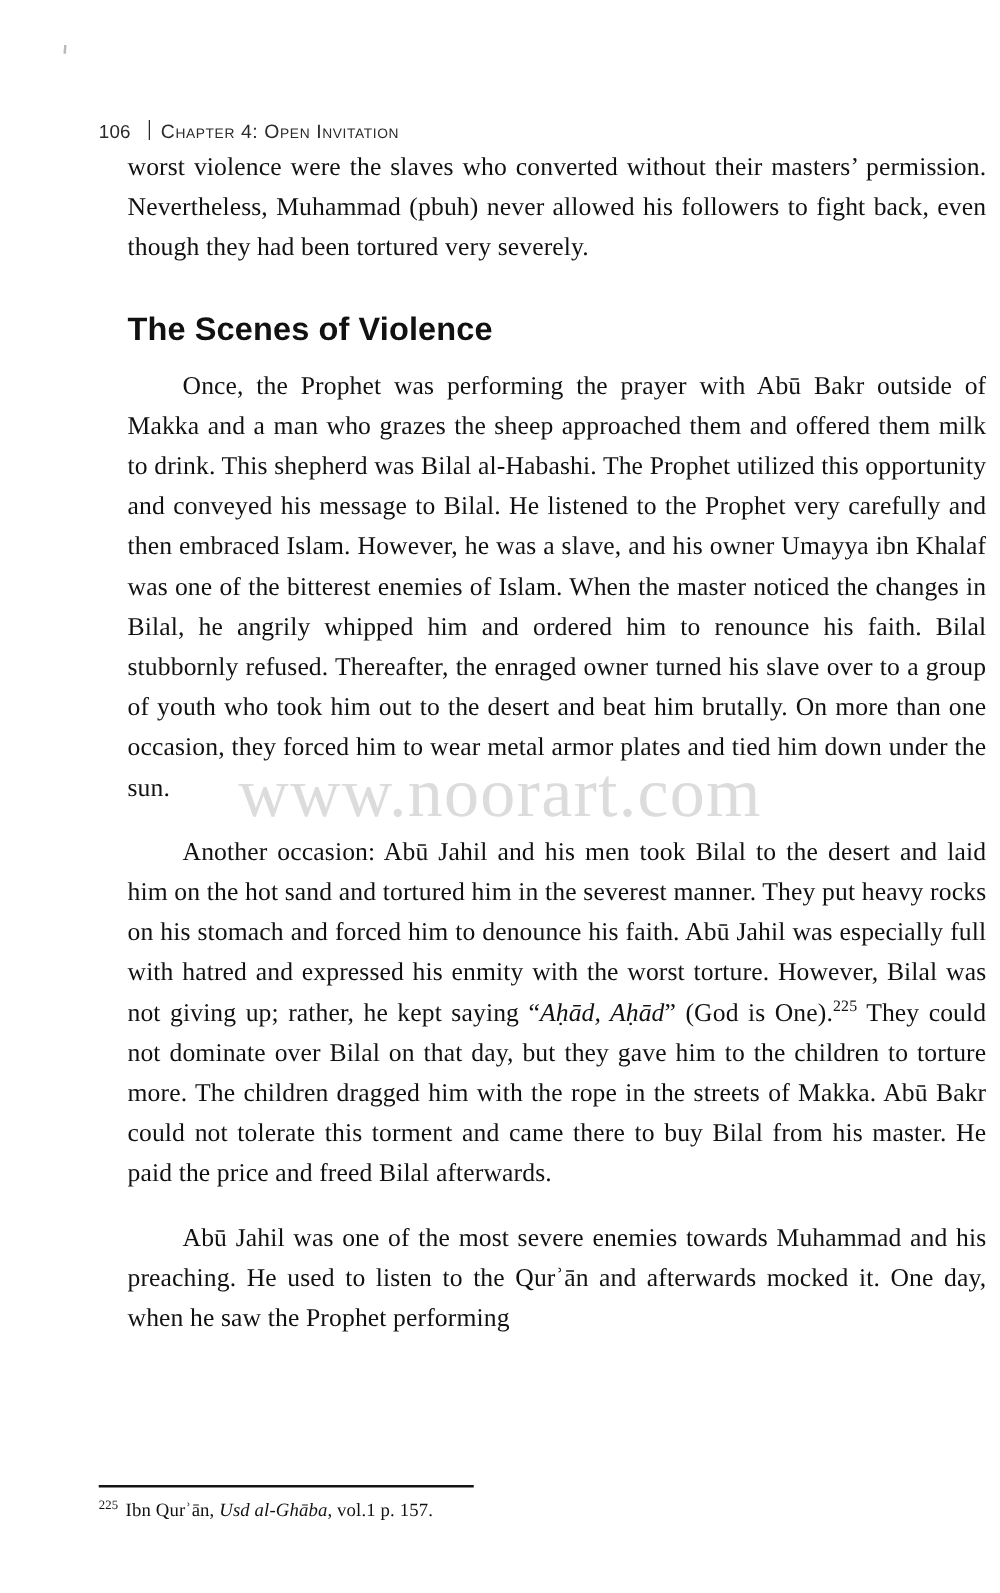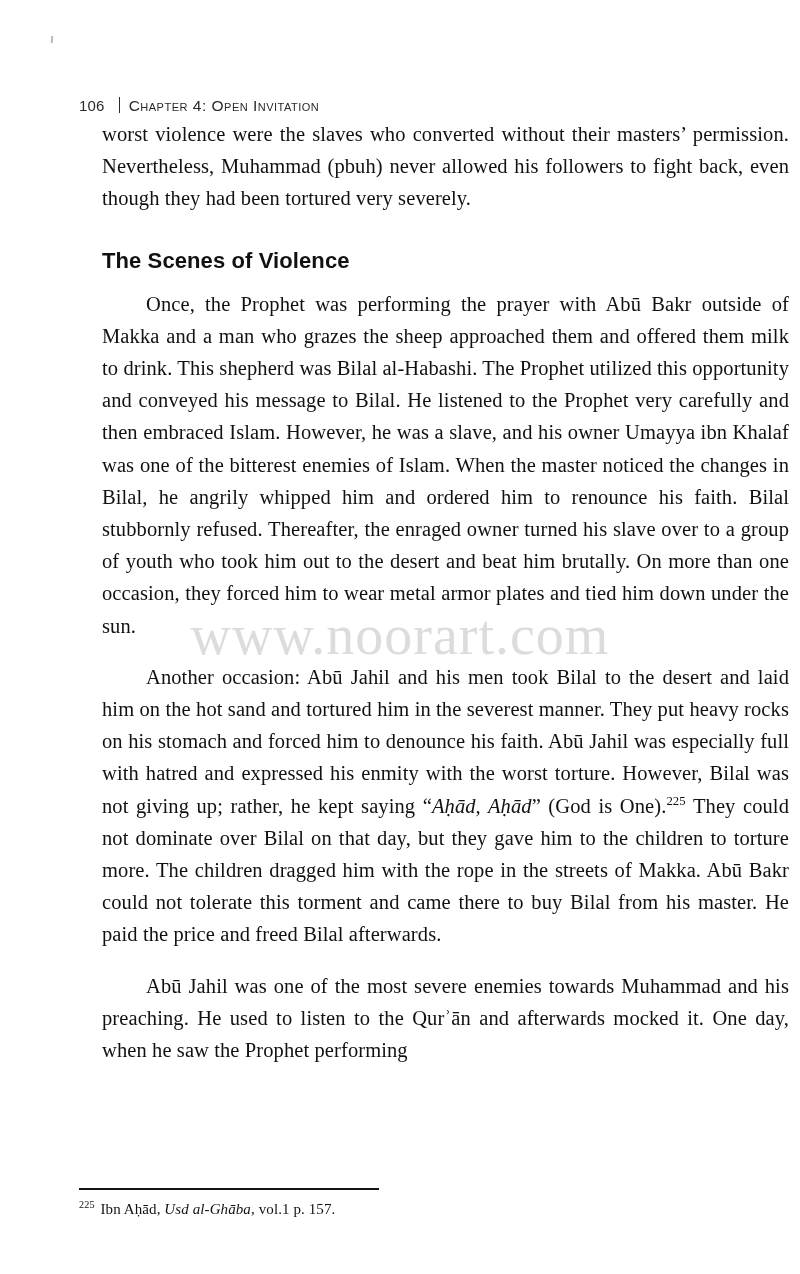--- a/index.html
+++ b/index.html
@@ -78,21 +78,21 @@
     text-justify: inter-word;
     letter-spacing: 0.1px;
     color: #111111;
   }
   p.body.indent { text-indent: 44px; }
   p.body.gap-before { margin-top: 19px; }
 
   h2.section-heading {
     margin: 33px 0 14px 0;
     font-family: "Liberation Sans", "DejaVu Sans", sans-serif;
-    font-size: 22px;
+    font-size: 26px;
     font-weight: bold;
     letter-spacing: 0.1px;
     color: #111111;
     text-align: left;
   }
 
   i, em { }
   sup.fn-ref {
     font-size: 0.62em;
     vertical-align: super;
@@ -165,16 +165,16 @@
     <p class="body indent gap-before"><span>Another occasion: Abū Jahil and his men took Bilal to the desert and laid him on the hot sand and tortured him in the severest manner. They put heavy rocks on his stomach and forced him to denounce his faith. Abū Jahil was especially full with hatred and expressed his enmity with the worst torture. However, Bilal was not giving up; rather, he kept saying “</span><i>Aḥād, Aḥād</i><span>” (God is One).</span><sup class="fn-ref">225</sup><span> They could not dominate over Bilal on that day, but they gave him to the children to torture more. The children dragged him with the rope in the streets of Makka. Abū Bakr could not tolerate this torment and came there to buy Bilal from his master. He paid the price and freed Bilal afterwards.</span></p>
 
     <p class="body indent gap-before">Abū Jahil was one of the most severe enemies towards Muhammad and his preaching. He used to listen to the Qurʾān and afterwards mocked it. One day, when he saw the Prophet performing</p>
 
   </div>
 
   <div class="watermark">www.noorart.com</div>
 
   <div class="footnote-block">
     <div class="footnote-rule"></div>
-    <div class="footnote"><sup>225</sup><span> Ibn Aḥād, </span><i>Usd al-Ghāba</i><span>, vol.1 p. 157.</span></div>
+    <div class="footnote"><sup>225</sup><span> Ibn Qurʾān, </span><i>Usd al-Ghāba</i><span>, vol.1 p. 157.</span></div>
   </div>
 
 </div>
 
 </body></html>

